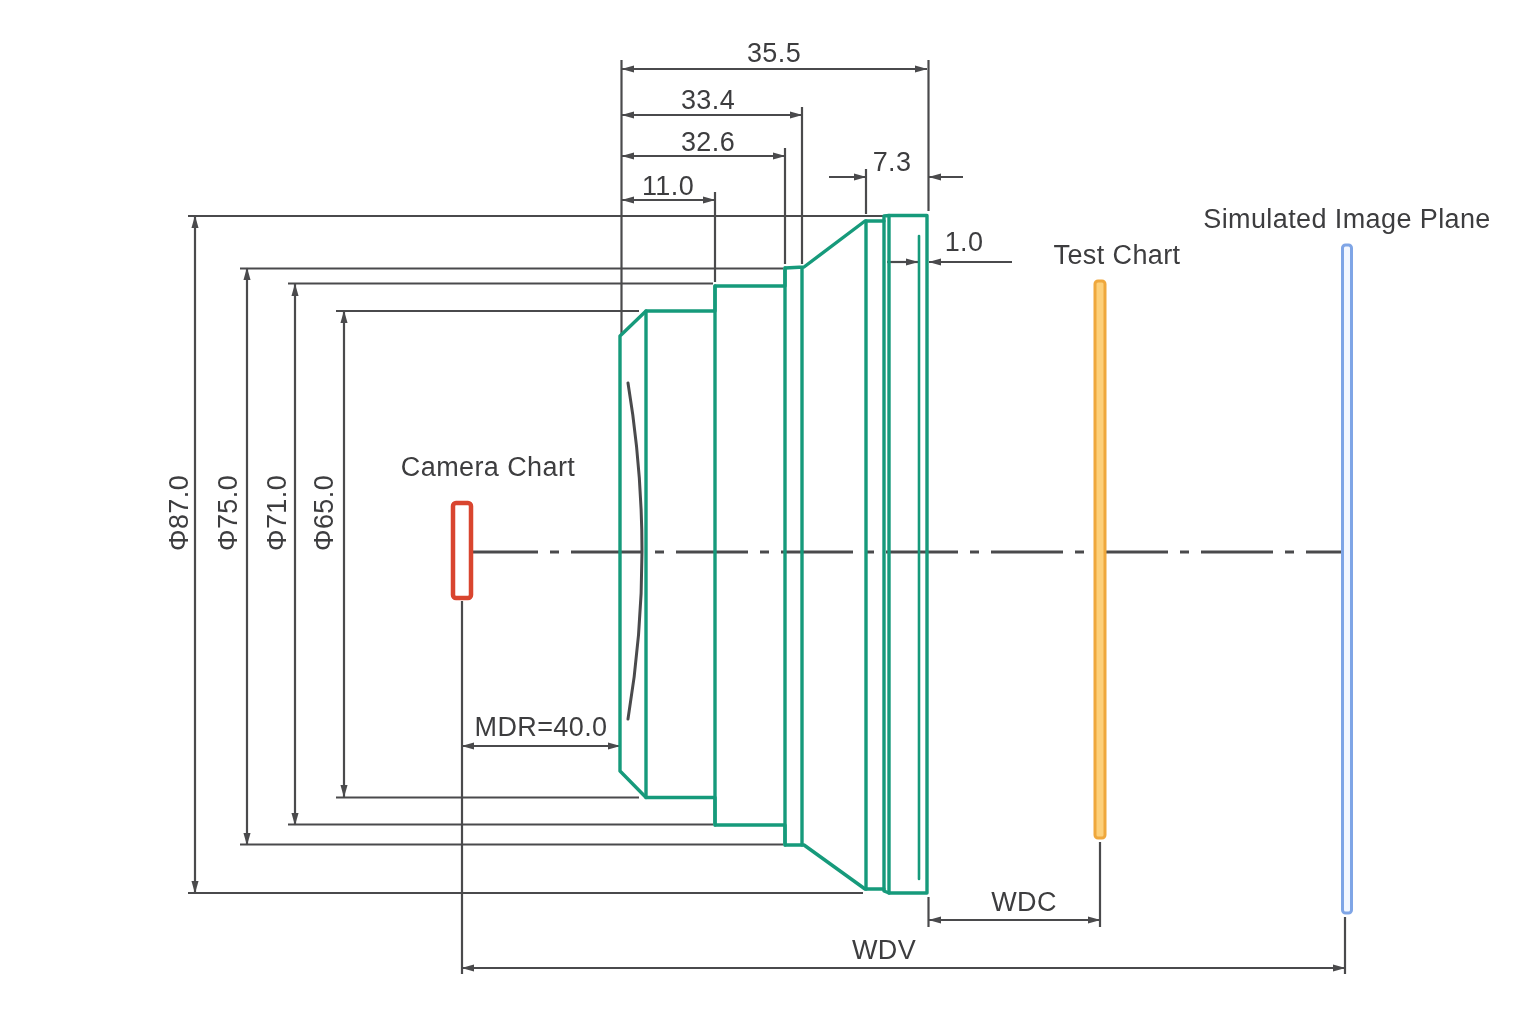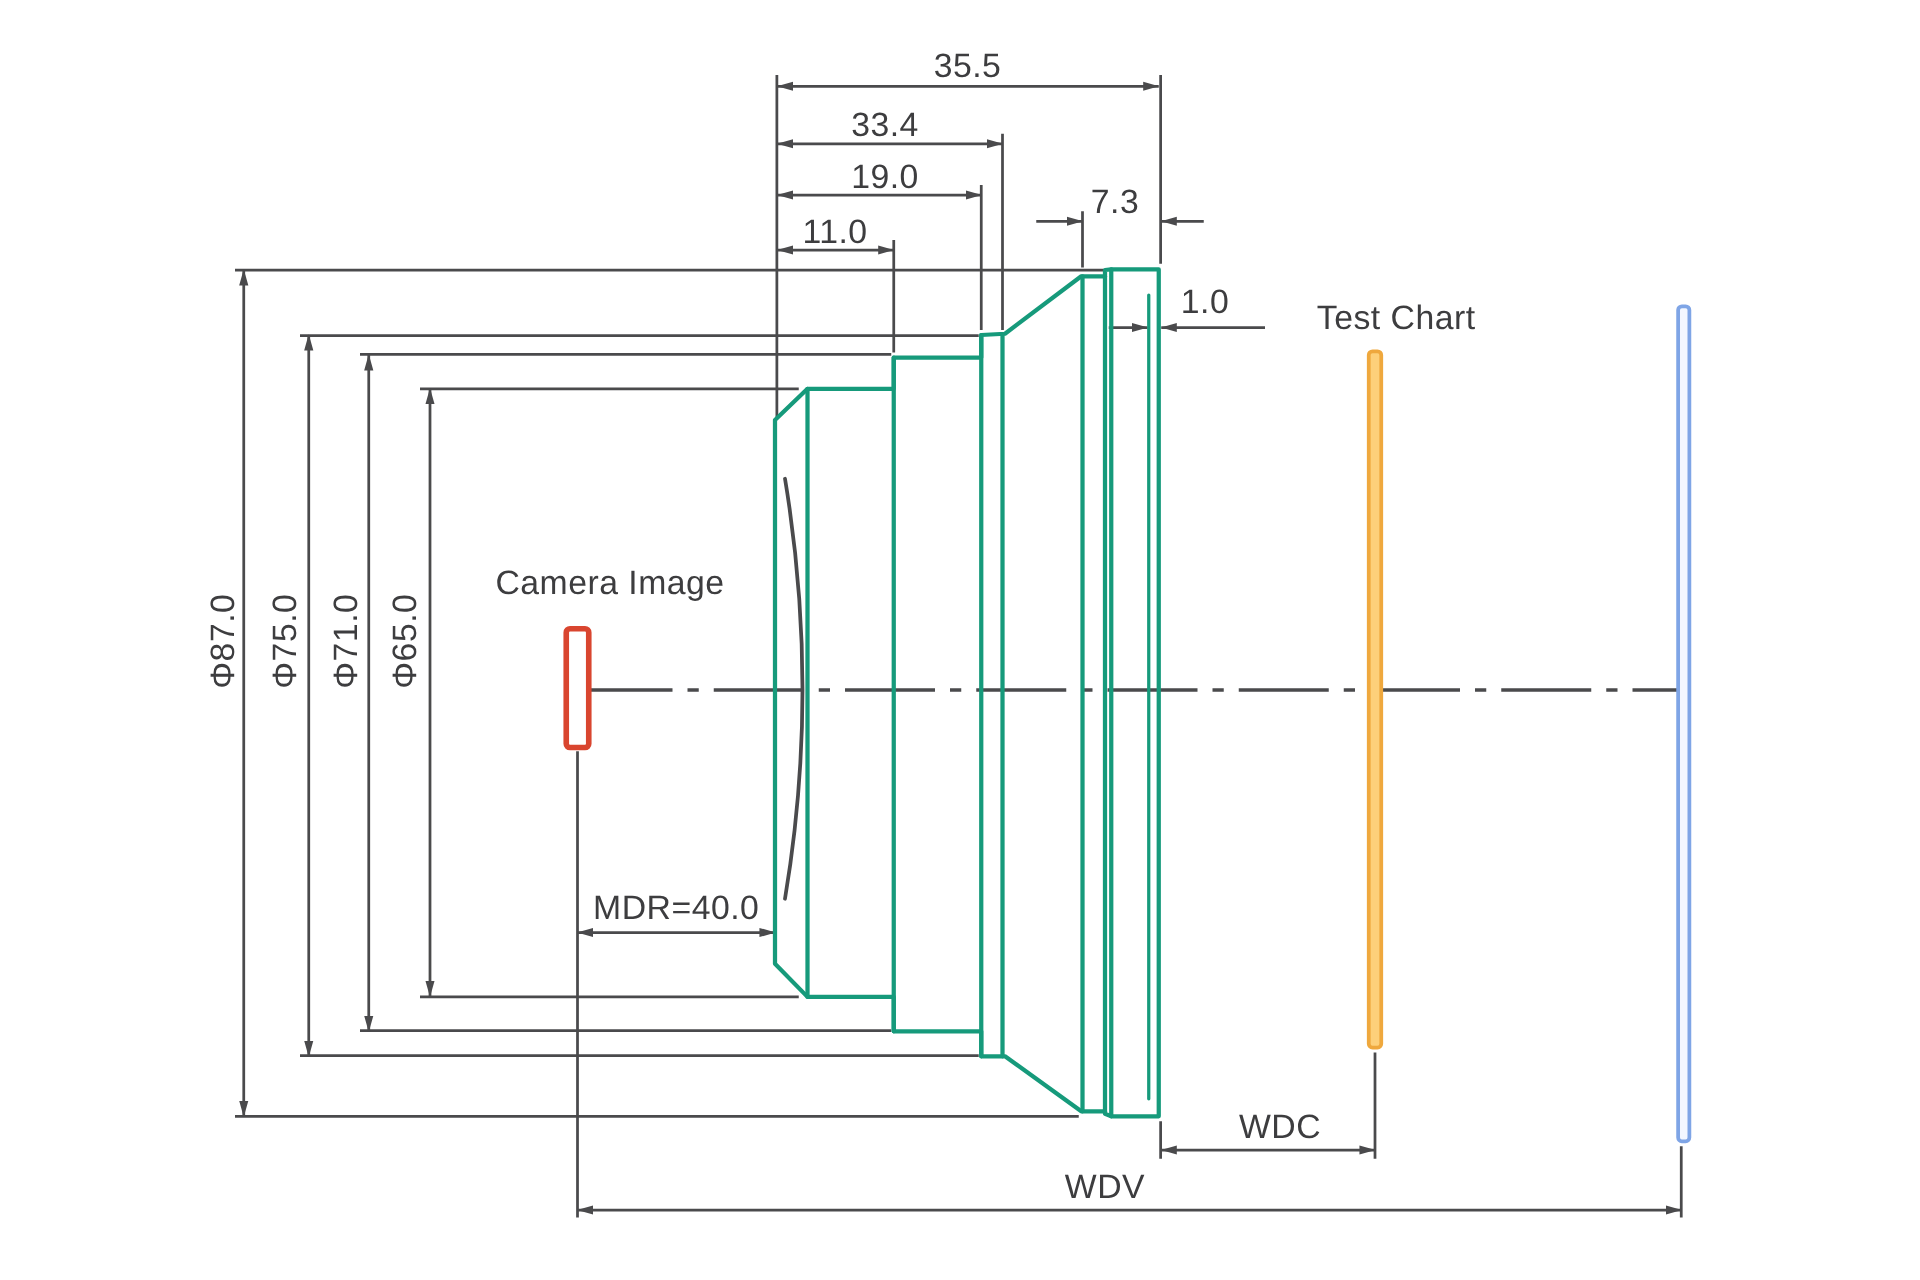--- a/index.html
+++ b/index.html
@@ -94,29 +94,30 @@
 
     <rect class="cam" x="421" y="503" width="18" height="95" rx="3"></rect>
 
     <rect class="bar-test" x="1063" y="281" width="10" height="557" rx="3"></rect>
 
     <rect class="bar-plane" x="1310.5" y="245" width="9" height="668" rx="3"></rect>
   </svg>
 
   <div class="lbl" style="left:742px;top:53px">35.5</div>
   <div class="lbl" style="left:676px;top:100px">33.4</div>
-  <div class="lbl" style="left:676px;top:142px">19.0</div>
+  <div class="lbl" style="left:676px;top:142px">32.6</div>
   <div class="lbl" style="left:636px;top:186px">11.0</div>
   <div class="lbl" style="left:860px;top:162px">7.3</div>
   <div class="lbl" style="left:932px;top:242px">1.0</div>
   <div class="lbl" style="left:509px;top:727px">MDR=40.0</div>
   <div class="lbl" style="left:992px;top:902px">WDC</div>
   <div class="lbl" style="left:852px;top:950px">WDV</div>
 
   <div class="lbl rot" style="left:147px;top:513px">Φ87.0</div>
   <div class="lbl rot" style="left:196px;top:513px">Φ75.0</div>
   <div class="lbl rot" style="left:245px;top:513px">Φ71.0</div>
   <div class="lbl rot" style="left:292px;top:513px">Φ65.0</div>
 
-  <div class="lbl" style="left:456px;top:467px">Camera Image</div>
+  <div class="lbl" style="left:456px;top:467px">Camera Chart</div>
   <div class="lbl" style="left:1085px;top:255px">Test Chart</div>
+  <div class="lbl" style="left:1315px;top:219px">Simulated Image Plane</div>
 
 </div>
 
 </body></html>

